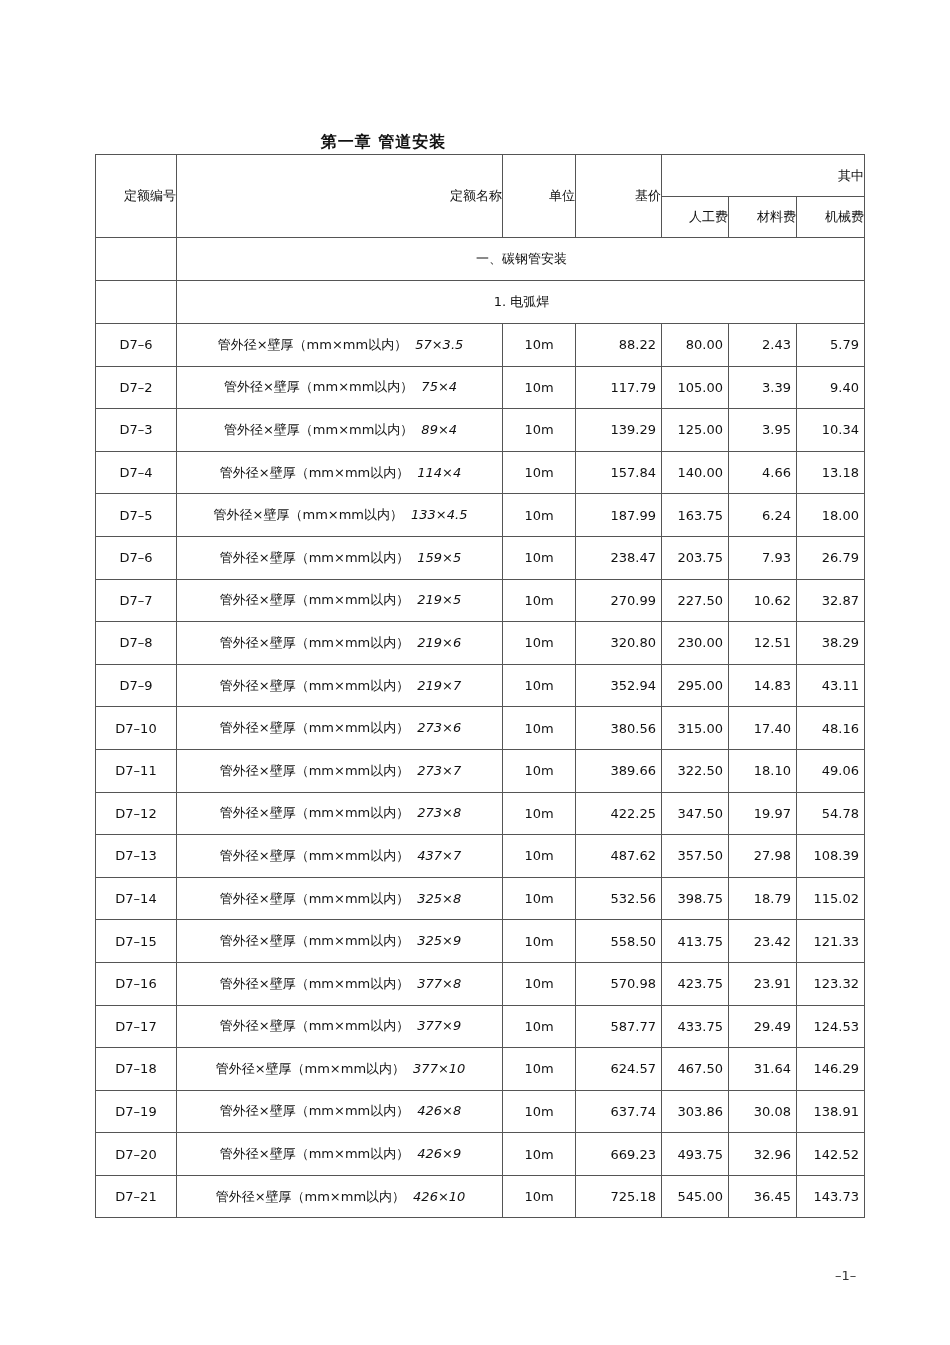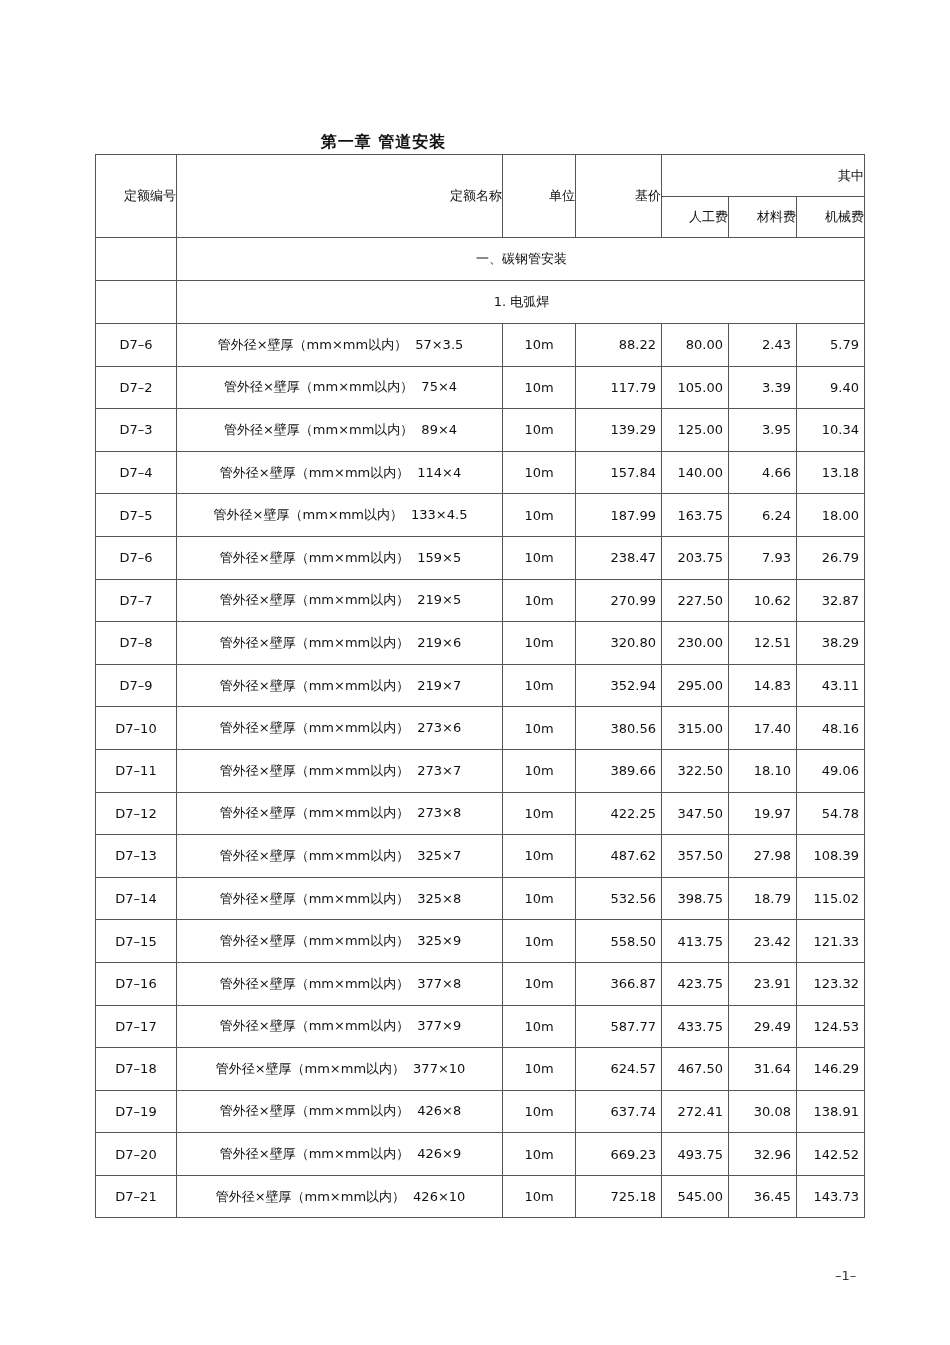--- a/index.html
+++ b/index.html
@@ -22,21 +22,21 @@
       overflow: hidden; white-space: nowrap;
     }
     table.quota th { text-align: right; }
     .h1 { height: 42px; }
     .h2 { height: 41px; }
     .sec td { height: 42px; }
     .row td { height: 41.6px; }
     .c { text-align: center; }
     .l { text-align: center; padding-left: 2px !important; }
     .r { text-align: right; padding-right: 5px !important; }
-    .name-spec { margin-left: 8px; }
+    .name-spec { margin-left: 8px; font-style: italic; }
     .footer {
       position: absolute; left: 835px; top: 1268px; font-size: 13px; color: #333;
     }
   </style>
 </head>
 <body>
 
 <div class="title">第一章 管道安装</div>
 
 <table class="quota">
@@ -175,21 +175,21 @@
         <td class="c">D7–12</td>
         <td class="l"><span>管外径×壁厚（mm×mm以内）</span><span class="name-spec">273×8</span></td>
         <td class="c">10m</td>
         <td class="r">422.25</td>
         <td class="r">347.50</td>
         <td class="r">19.97</td>
         <td class="r">54.78</td>
       </tr>
       <tr class="row">
         <td class="c">D7–13</td>
-        <td class="l"><span>管外径×壁厚（mm×mm以内）</span><span class="name-spec">325×7</span></td>
+        <td class="l"><span>管外径×壁厚（mm×mm以内）</span><span class="name-spec">437×7</span></td>
         <td class="c">10m</td>
         <td class="r">487.62</td>
         <td class="r">357.50</td>
         <td class="r">27.98</td>
         <td class="r">108.39</td>
       </tr>
       <tr class="row">
         <td class="c">D7–14</td>
         <td class="l"><span>管外径×壁厚（mm×mm以内）</span><span class="name-spec">325×8</span></td>
         <td class="c">10m</td>
@@ -204,21 +204,21 @@
         <td class="c">10m</td>
         <td class="r">558.50</td>
         <td class="r">413.75</td>
         <td class="r">23.42</td>
         <td class="r">121.33</td>
       </tr>
       <tr class="row">
         <td class="c">D7–16</td>
         <td class="l"><span>管外径×壁厚（mm×mm以内）</span><span class="name-spec">377×8</span></td>
         <td class="c">10m</td>
-        <td class="r">366.87</td>
+        <td class="r">570.98</td>
         <td class="r">423.75</td>
         <td class="r">23.91</td>
         <td class="r">123.32</td>
       </tr>
       <tr class="row">
         <td class="c">D7–17</td>
         <td class="l"><span>管外径×壁厚（mm×mm以内）</span><span class="name-spec">377×9</span></td>
         <td class="c">10m</td>
         <td class="r">587.77</td>
         <td class="r">433.75</td>
@@ -232,21 +232,21 @@
         <td class="r">624.57</td>
         <td class="r">467.50</td>
         <td class="r">31.64</td>
         <td class="r">146.29</td>
       </tr>
       <tr class="row">
         <td class="c">D7–19</td>
         <td class="l"><span>管外径×壁厚（mm×mm以内）</span><span class="name-spec">426×8</span></td>
         <td class="c">10m</td>
         <td class="r">637.74</td>
-        <td class="r">272.41</td>
+        <td class="r">303.86</td>
         <td class="r">30.08</td>
         <td class="r">138.91</td>
       </tr>
       <tr class="row">
         <td class="c">D7–20</td>
         <td class="l"><span>管外径×壁厚（mm×mm以内）</span><span class="name-spec">426×9</span></td>
         <td class="c">10m</td>
         <td class="r">669.23</td>
         <td class="r">493.75</td>
         <td class="r">32.96</td>

